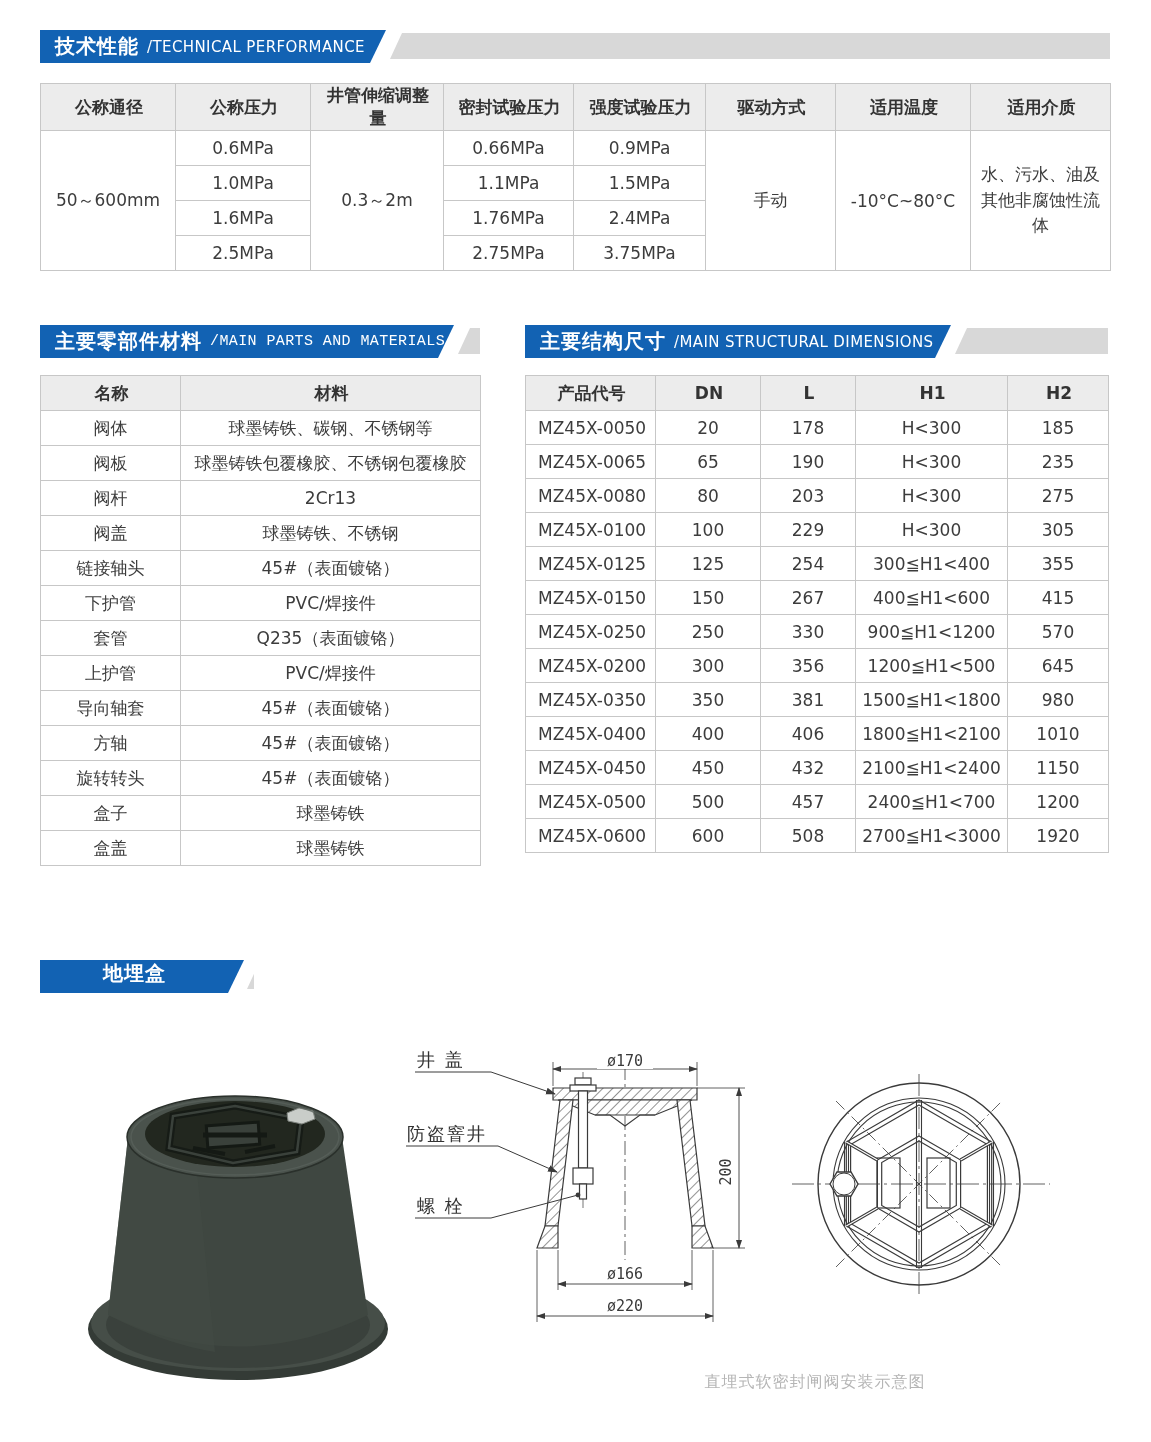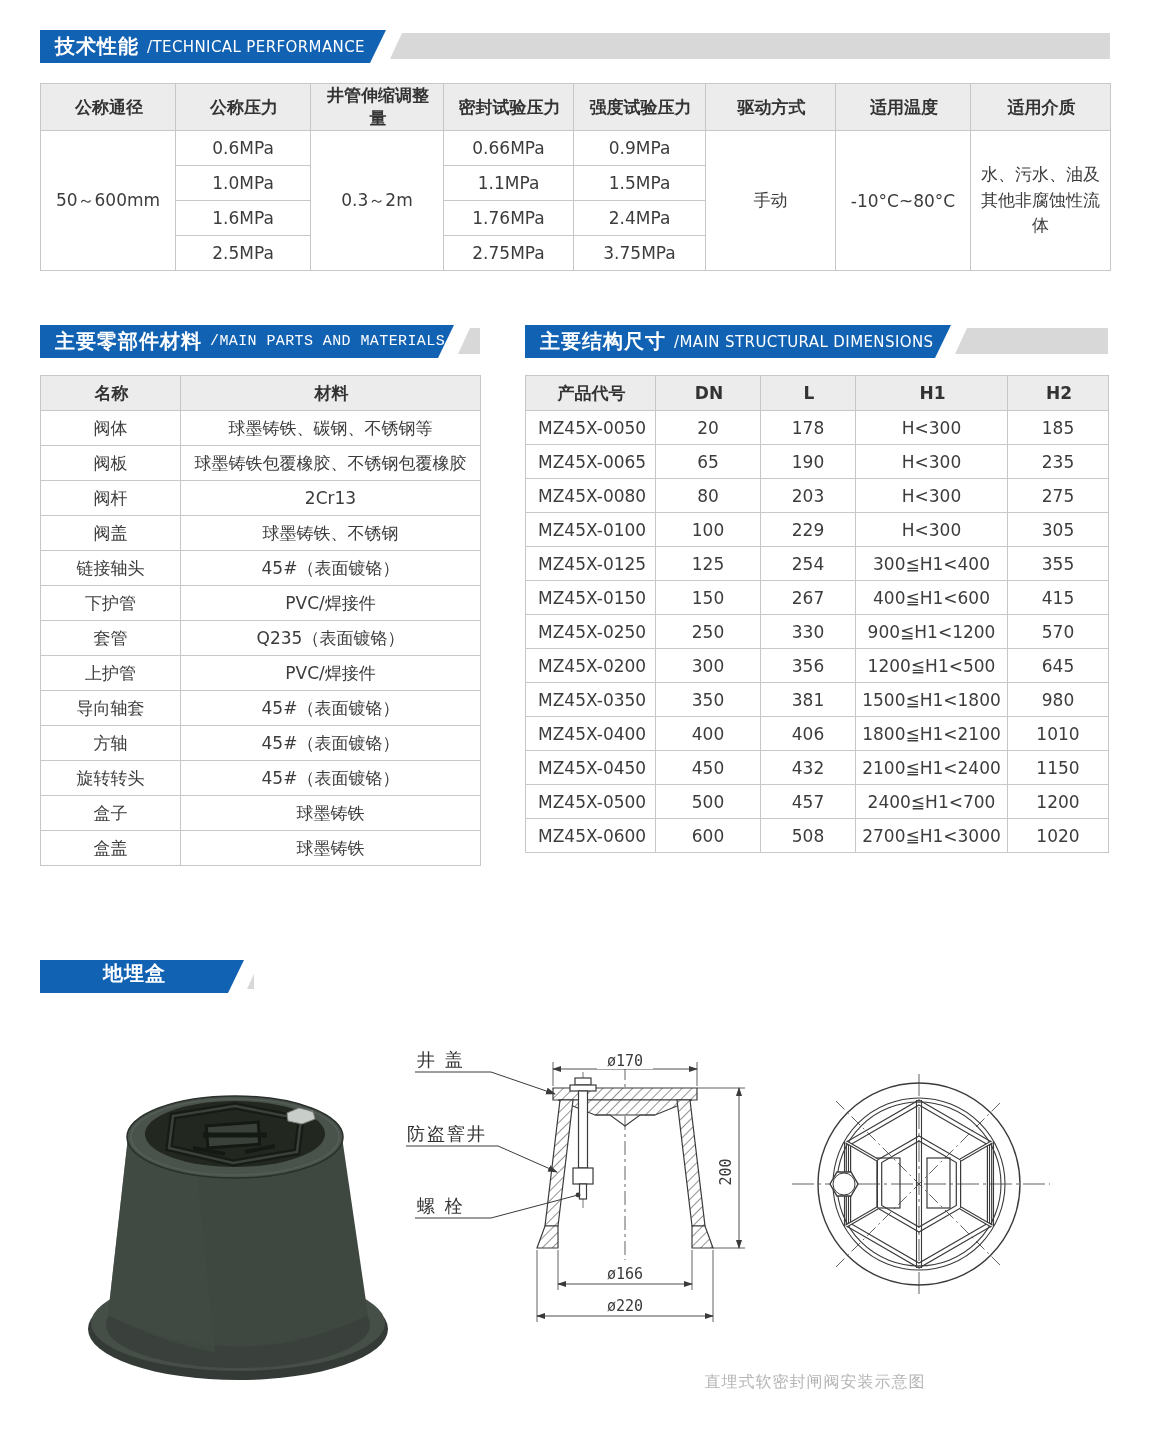--- a/index.html
+++ b/index.html
@@ -305,21 +305,21 @@
           <td>500</td>
           <td>457</td>
           <td>2400≦H1&lt;700</td>
           <td>1200</td>
         </tr>
         <tr>
           <td>MZ45X-0600</td>
           <td>600</td>
           <td>508</td>
           <td>2700≦H1&lt;3000</td>
-          <td>1020</td>
+          <td>1920</td>
         </tr>
       </tbody>
   </table>
 
   <div class="banner" id="banner-buried">
     <div class="banner-gray"></div>
     <div class="banner-blue">
       <span class="banner-zh">地埋盒</span>
       <span class="banner-en">/BURIED BOX</span>
     </div>

